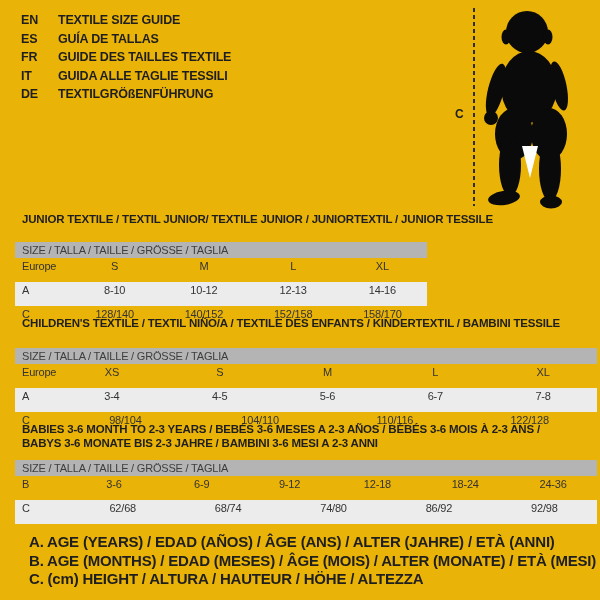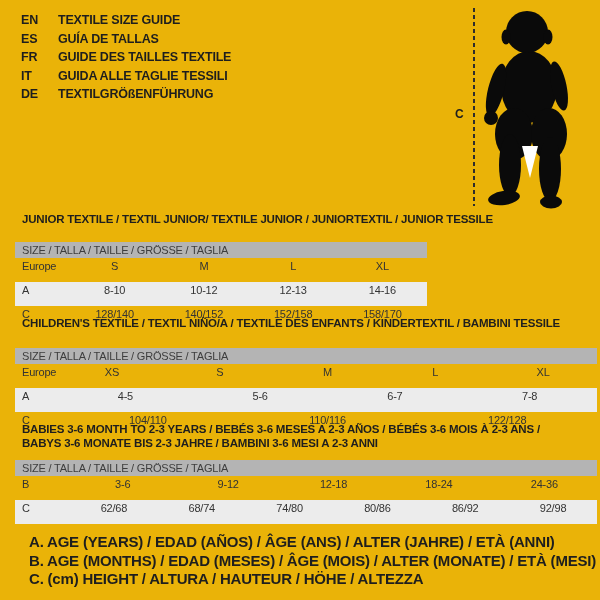--- a/index.html
+++ b/index.html
@@ -126,53 +126,55 @@
         <div class="trow">
           <span class="tlabel">Europe</span>
           <span class="tcell">XS</span>
           <span class="tcell">S</span>
           <span class="tcell">M</span>
           <span class="tcell">L</span>
           <span class="tcell">XL</span>
         </div>
         <div class="trow shaded">
           <span class="tlabel">A</span>
+          <span class="tcell">3-4</span>
           <span class="tcell">4-5</span>
           <span class="tcell">5-6</span>
           <span class="tcell">6-7</span>
           <span class="tcell">7-8</span>
         </div>
         <div class="trow">
           <span class="tlabel">C</span>
+          <span class="tcell">98/104</span>
           <span class="tcell">104/110</span>
           <span class="tcell">110/116</span>
           <span class="tcell">122/128</span>
         </div>
       </div>
   </div>
 
   <div class="sg-table t3">
     <div class="t-title">BABIES 3-6 MONTH TO 2-3 YEARS / BEBÉS 3-6 MESES A 2-3 AÑOS / BÉBÉS 3-6 MOIS À 2-3 ANS /
 BABYS 3-6 MONATE BIS 2-3 JAHRE / BAMBINI 3-6 MESI A 2-3 ANNI</div>
     <div class="t-bar">SIZE / TALLA / TAILLE / GRÖSSE / TAGLIA</div>
     <div class="t-body">
         <div class="trow">
           <span class="tlabel">B</span>
           <span class="tcell">3-6</span>
+          <span class="tcell">6-9</span>
           <span class="tcell">9-12</span>
           <span class="tcell">12-18</span>
           <span class="tcell">18-24</span>
           <span class="tcell">24-36</span>
         </div>
         <div class="trow shaded">
           <span class="tlabel">C</span>
           <span class="tcell">62/68</span>
           <span class="tcell">68/74</span>
           <span class="tcell">74/80</span>
-          <span class="tcell">80/86</span>
           <span class="tcell">86/92</span>
           <span class="tcell">92/98</span>
         </div>
       </div>
   </div>
 
   <div class="footnotes">
       <div class="footnote-line">A. AGE (YEARS) / EDAD (AÑOS) / ÂGE (ANS) / ALTER (JAHRE) / ETÀ (ANNI)</div>
       <div class="footnote-line">B. AGE (MONTHS) / EDAD (MESES) / ÂGE (MOIS) / ALTER (MONATE) / ETÀ (MESI)</div>
       <div class="footnote-line">C. (cm) HEIGHT / ALTURA / HAUTEUR / HÖHE / ALTEZZA</div>

